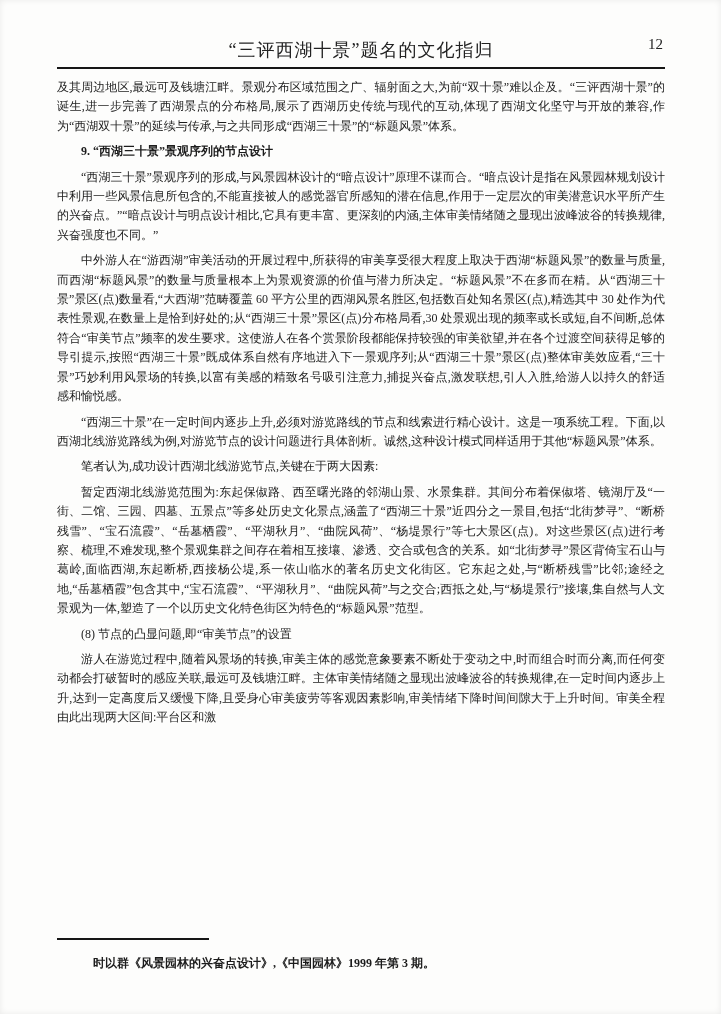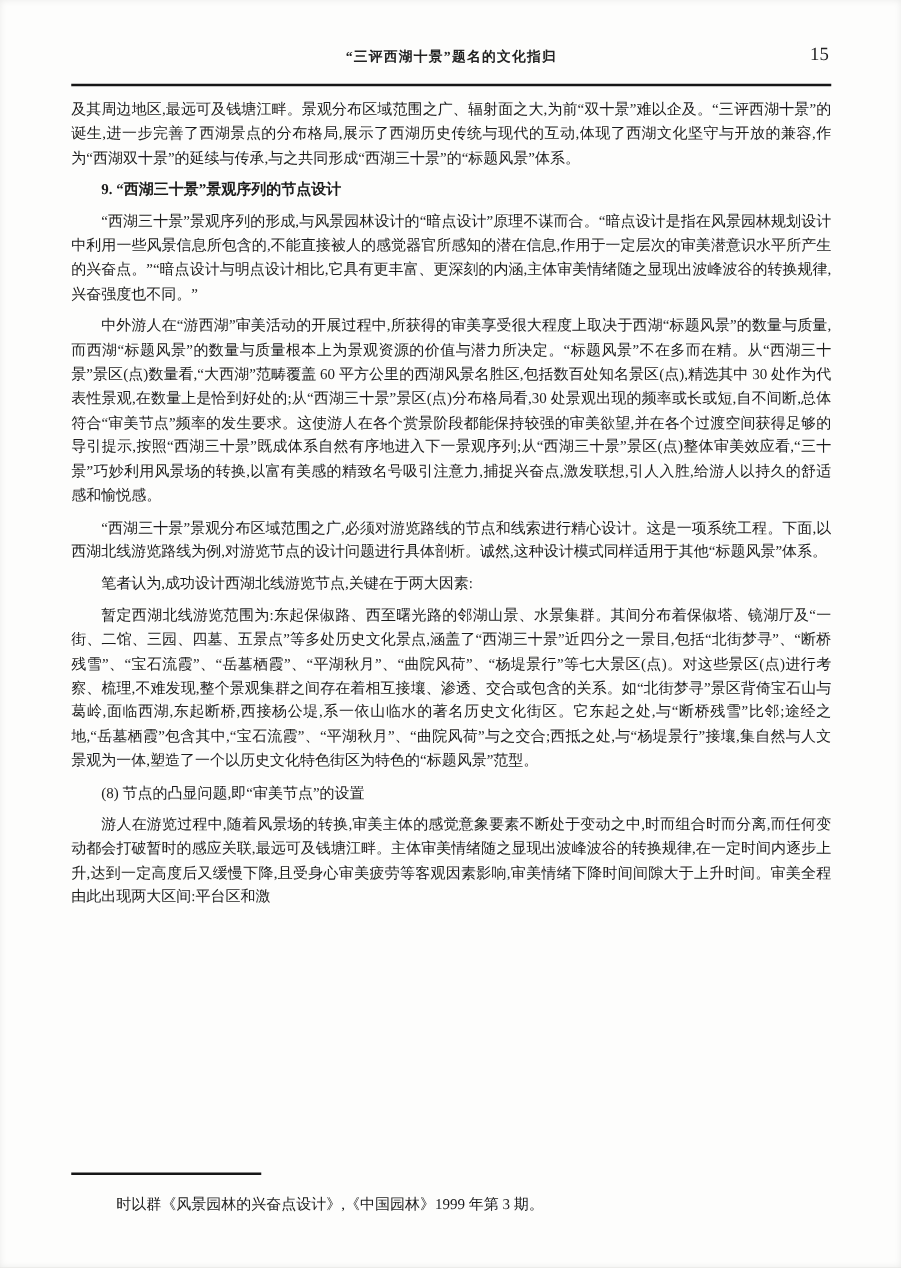--- a/index.html
+++ b/index.html
@@ -24,25 +24,24 @@
     left: 57px;
     width: 608px;
     height: 22px;
   }
   .running-title {
     position: absolute;
     left: 0;
     right: 0;
     top: 2px;
     text-align: center;
-    font-size: 11px;
+    font-size: 18px;
     letter-spacing: 1px;
     color: #222;
     white-space: nowrap;
-    font-weight: bold;
   }
   .page-number {
     position: absolute;
     right: 2px;
     top: 0;
     font-size: 15px;
     color: #222;
   }
   .header-rule {
     position: absolute;
@@ -81,40 +80,41 @@
     background: #161616;
   }
   .footnote {
     position: absolute;
     top: 955px;
     left: 93px;
     width: 560px;
     font-size: 12px;
     line-height: 16px;
     color: #1c1c1c;
+    font-weight: bold;
   }
 </style>
 </head>
 <body>
 
 <div class="page">
 
   <div class="running-header">
     <div class="running-title">“三评西湖十景”题名的文化指归</div>
-    <div class="page-number">15</div>
+    <div class="page-number">12</div>
   </div>
 
   <div class="header-rule"></div>
 
   <div class="article-body">
       <p class="para noindent">及其周边地区,最远可及钱塘江畔。景观分布区域范围之广、辐射面之大,为前“双十景”难以企及。“三评西湖十景”的诞生,进一步完善了西湖景点的分布格局,展示了西湖历史传统与现代的互动,体现了西湖文化坚守与开放的兼容,作为“西湖双十景”的延续与传承,与之共同形成“西湖三十景”的“标题风景”体系。</p>
       <p class="para heading">9. “西湖三十景”景观序列的节点设计</p>
       <p class="para indent">“西湖三十景”景观序列的形成,与风景园林设计的“暗点设计”原理不谋而合。“暗点设计是指在风景园林规划设计中利用一些风景信息所包含的,不能直接被人的感觉器官所感知的潜在信息,作用于一定层次的审美潜意识水平所产生的兴奋点。”“暗点设计与明点设计相比,它具有更丰富、更深刻的内涵,主体审美情绪随之显现出波峰波谷的转换规律,兴奋强度也不同。”</p>
       <p class="para indent">中外游人在“游西湖”审美活动的开展过程中,所获得的审美享受很大程度上取决于西湖“标题风景”的数量与质量,而西湖“标题风景”的数量与质量根本上为景观资源的价值与潜力所决定。“标题风景”不在多而在精。从“西湖三十景”景区(点)数量看,“大西湖”范畴覆盖 60 平方公里的西湖风景名胜区,包括数百处知名景区(点),精选其中 30 处作为代表性景观,在数量上是恰到好处的;从“西湖三十景”景区(点)分布格局看,30 处景观出现的频率或长或短,自不间断,总体符合“审美节点”频率的发生要求。这使游人在各个赏景阶段都能保持较强的审美欲望,并在各个过渡空间获得足够的导引提示,按照“西湖三十景”既成体系自然有序地进入下一景观序列;从“西湖三十景”景区(点)整体审美效应看,“三十景”巧妙利用风景场的转换,以富有美感的精致名号吸引注意力,捕捉兴奋点,激发联想,引人入胜,给游人以持久的舒适感和愉悦感。</p>
-      <p class="para indent">“西湖三十景”景观分布区域范围之广,必须对游览路线的节点和线索进行精心设计。这是一项系统工程。下面,以西湖北线游览路线为例,对游览节点的设计问题进行具体剖析。诚然,这种设计模式同样适用于其他“标题风景”体系。</p>
+      <p class="para indent">“西湖三十景”在一定时间内逐步上升,必须对游览路线的节点和线索进行精心设计。这是一项系统工程。下面,以西湖北线游览路线为例,对游览节点的设计问题进行具体剖析。诚然,这种设计模式同样适用于其他“标题风景”体系。</p>
       <p class="para indent">笔者认为,成功设计西湖北线游览节点,关键在于两大因素:</p>
       <p class="para indent">暂定西湖北线游览范围为:东起保俶路、西至曙光路的邻湖山景、水景集群。其间分布着保俶塔、镜湖厅及“一街、二馆、三园、四墓、五景点”等多处历史文化景点,涵盖了“西湖三十景”近四分之一景目,包括“北街梦寻”、“断桥残雪”、“宝石流霞”、“岳墓栖霞”、“平湖秋月”、“曲院风荷”、“杨堤景行”等七大景区(点)。对这些景区(点)进行考察、梳理,不难发现,整个景观集群之间存在着相互接壤、渗透、交合或包含的关系。如“北街梦寻”景区背倚宝石山与葛岭,面临西湖,东起断桥,西接杨公堤,系一依山临水的著名历史文化街区。它东起之处,与“断桥残雪”比邻;途经之地,“岳墓栖霞”包含其中,“宝石流霞”、“平湖秋月”、“曲院风荷”与之交合;西抵之处,与“杨堤景行”接壤,集自然与人文景观为一体,塑造了一个以历史文化特色街区为特色的“标题风景”范型。</p>
       <p class="para indent">(8) 节点的凸显问题,即“审美节点”的设置</p>
       <p class="para indent">游人在游览过程中,随着风景场的转换,审美主体的感觉意象要素不断处于变动之中,时而组合时而分离,而任何变动都会打破暂时的感应关联,最远可及钱塘江畔。主体审美情绪随之显现出波峰波谷的转换规律,在一定时间内逐步上升,达到一定高度后又缓慢下降,且受身心审美疲劳等客观因素影响,审美情绪下降时间间隙大于上升时间。审美全程由此出现两大区间:平台区和激</p>
     </div>
 
   <div class="footnote-rule"></div>
 
   <div class="footnote">时以群《风景园林的兴奋点设计》,《中国园林》1999 年第 3 期。</div>
 

